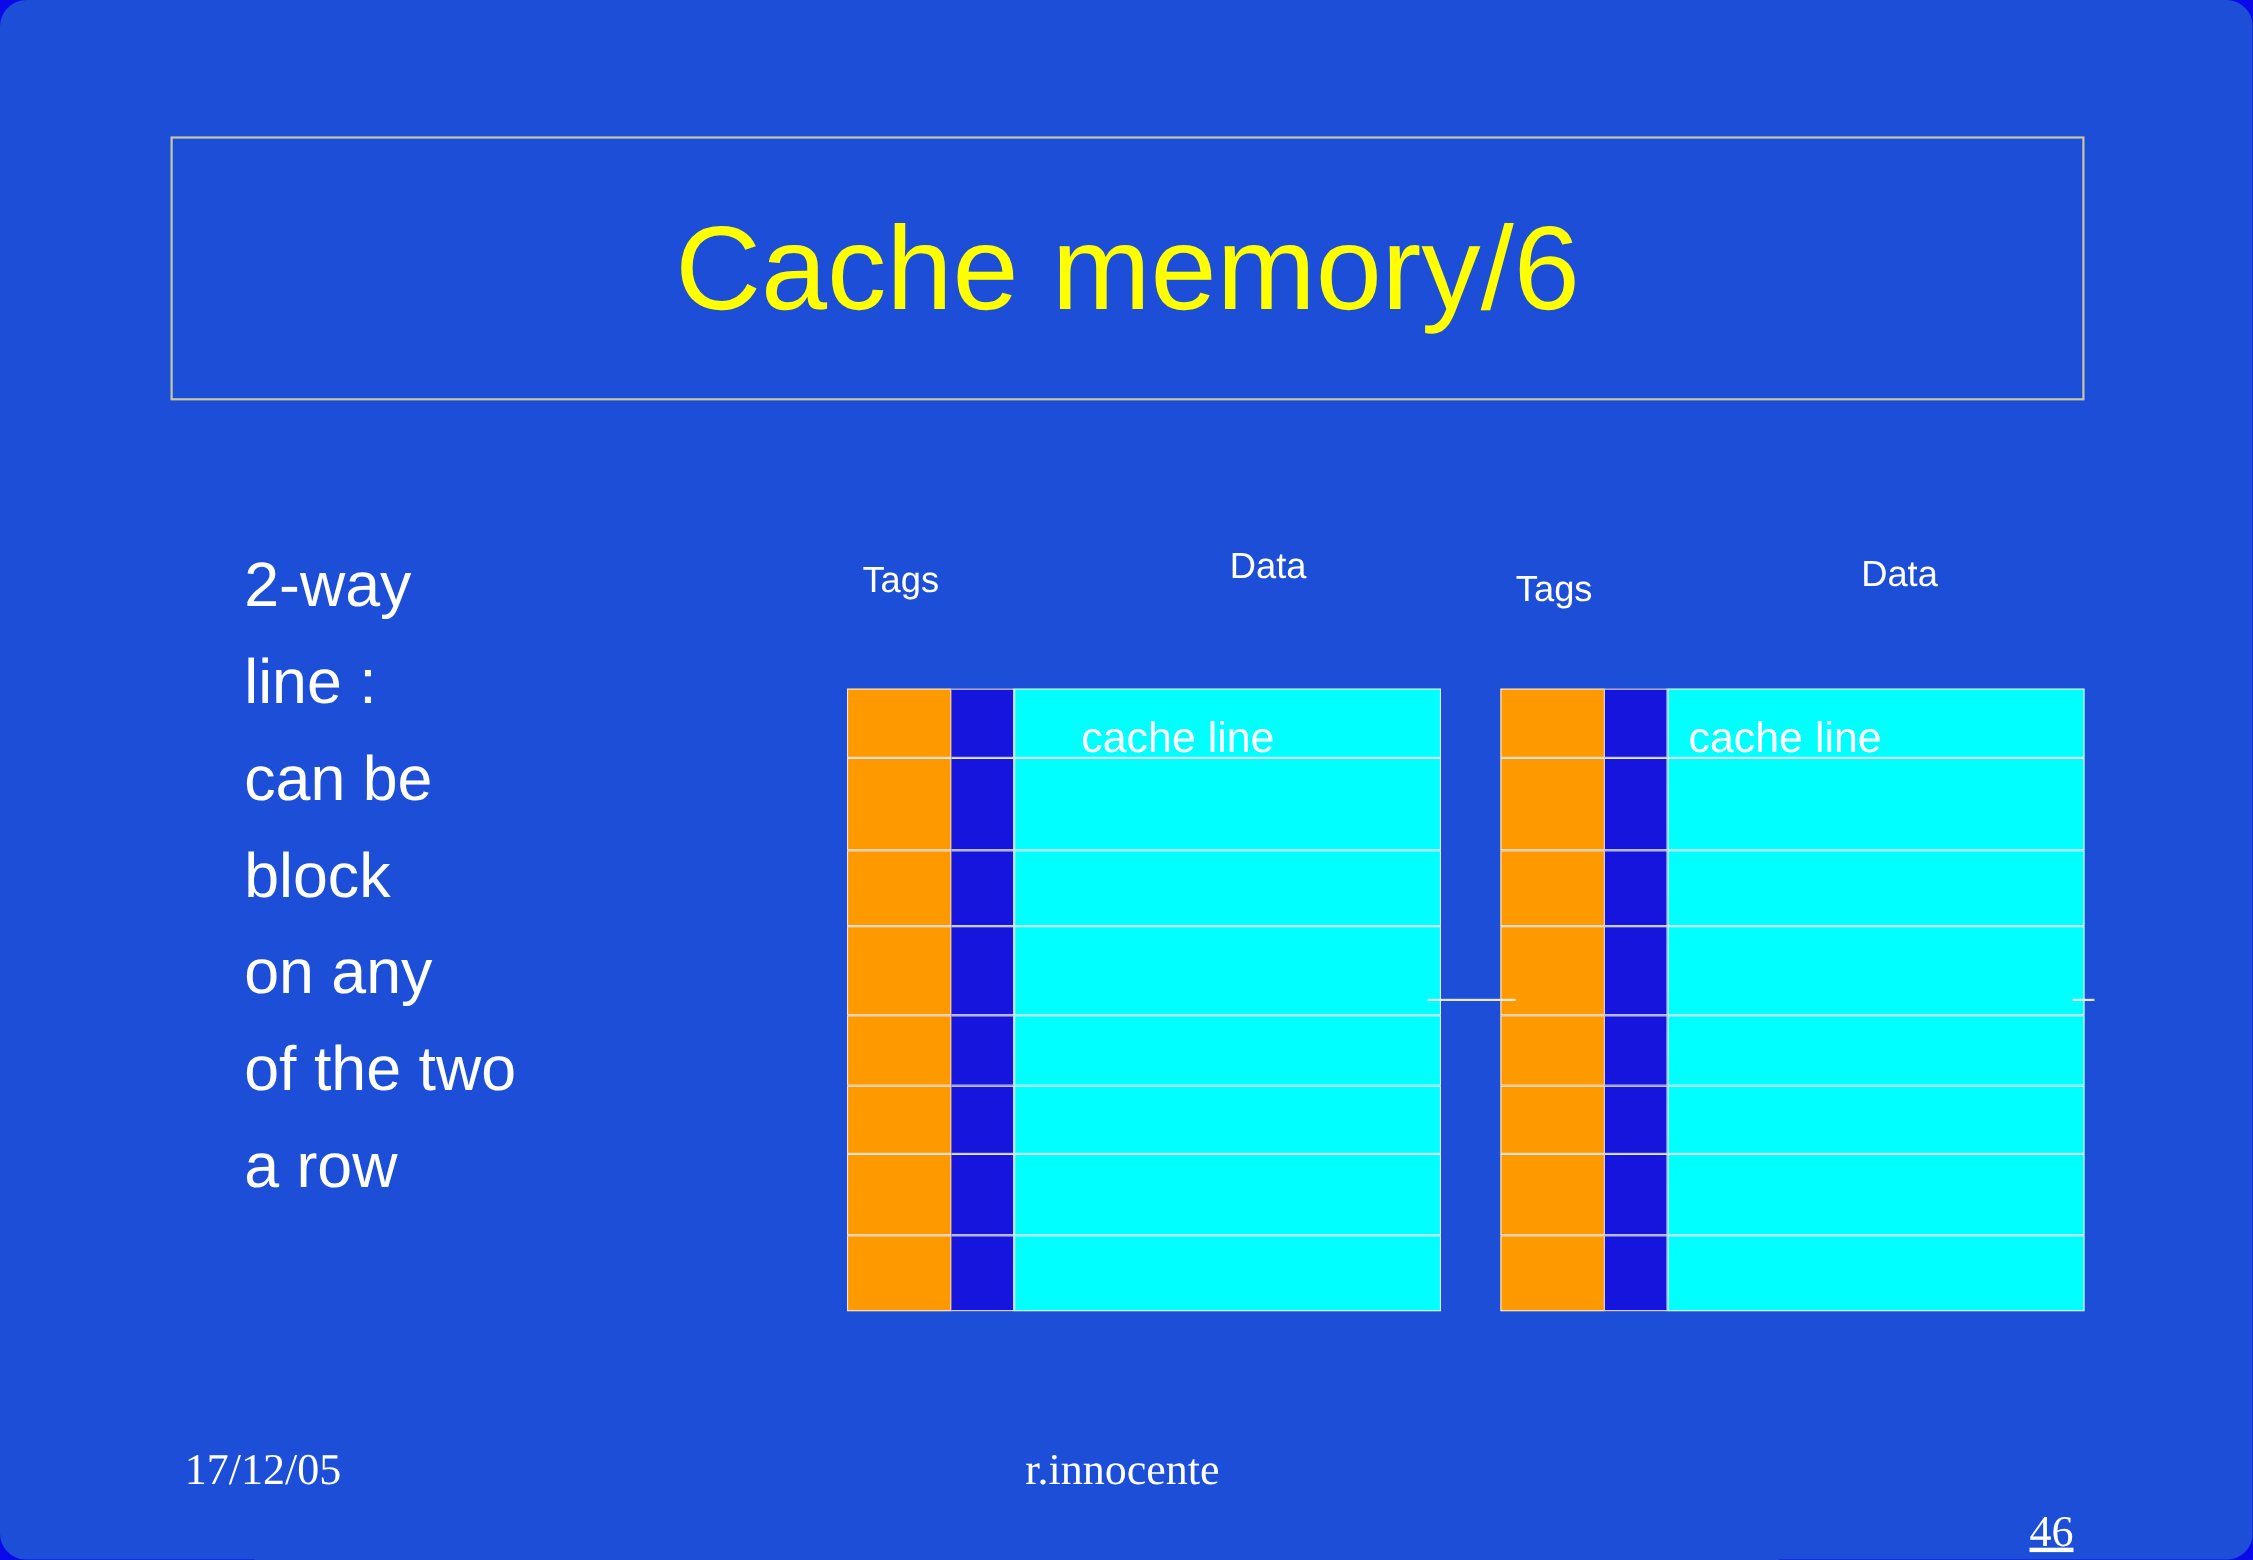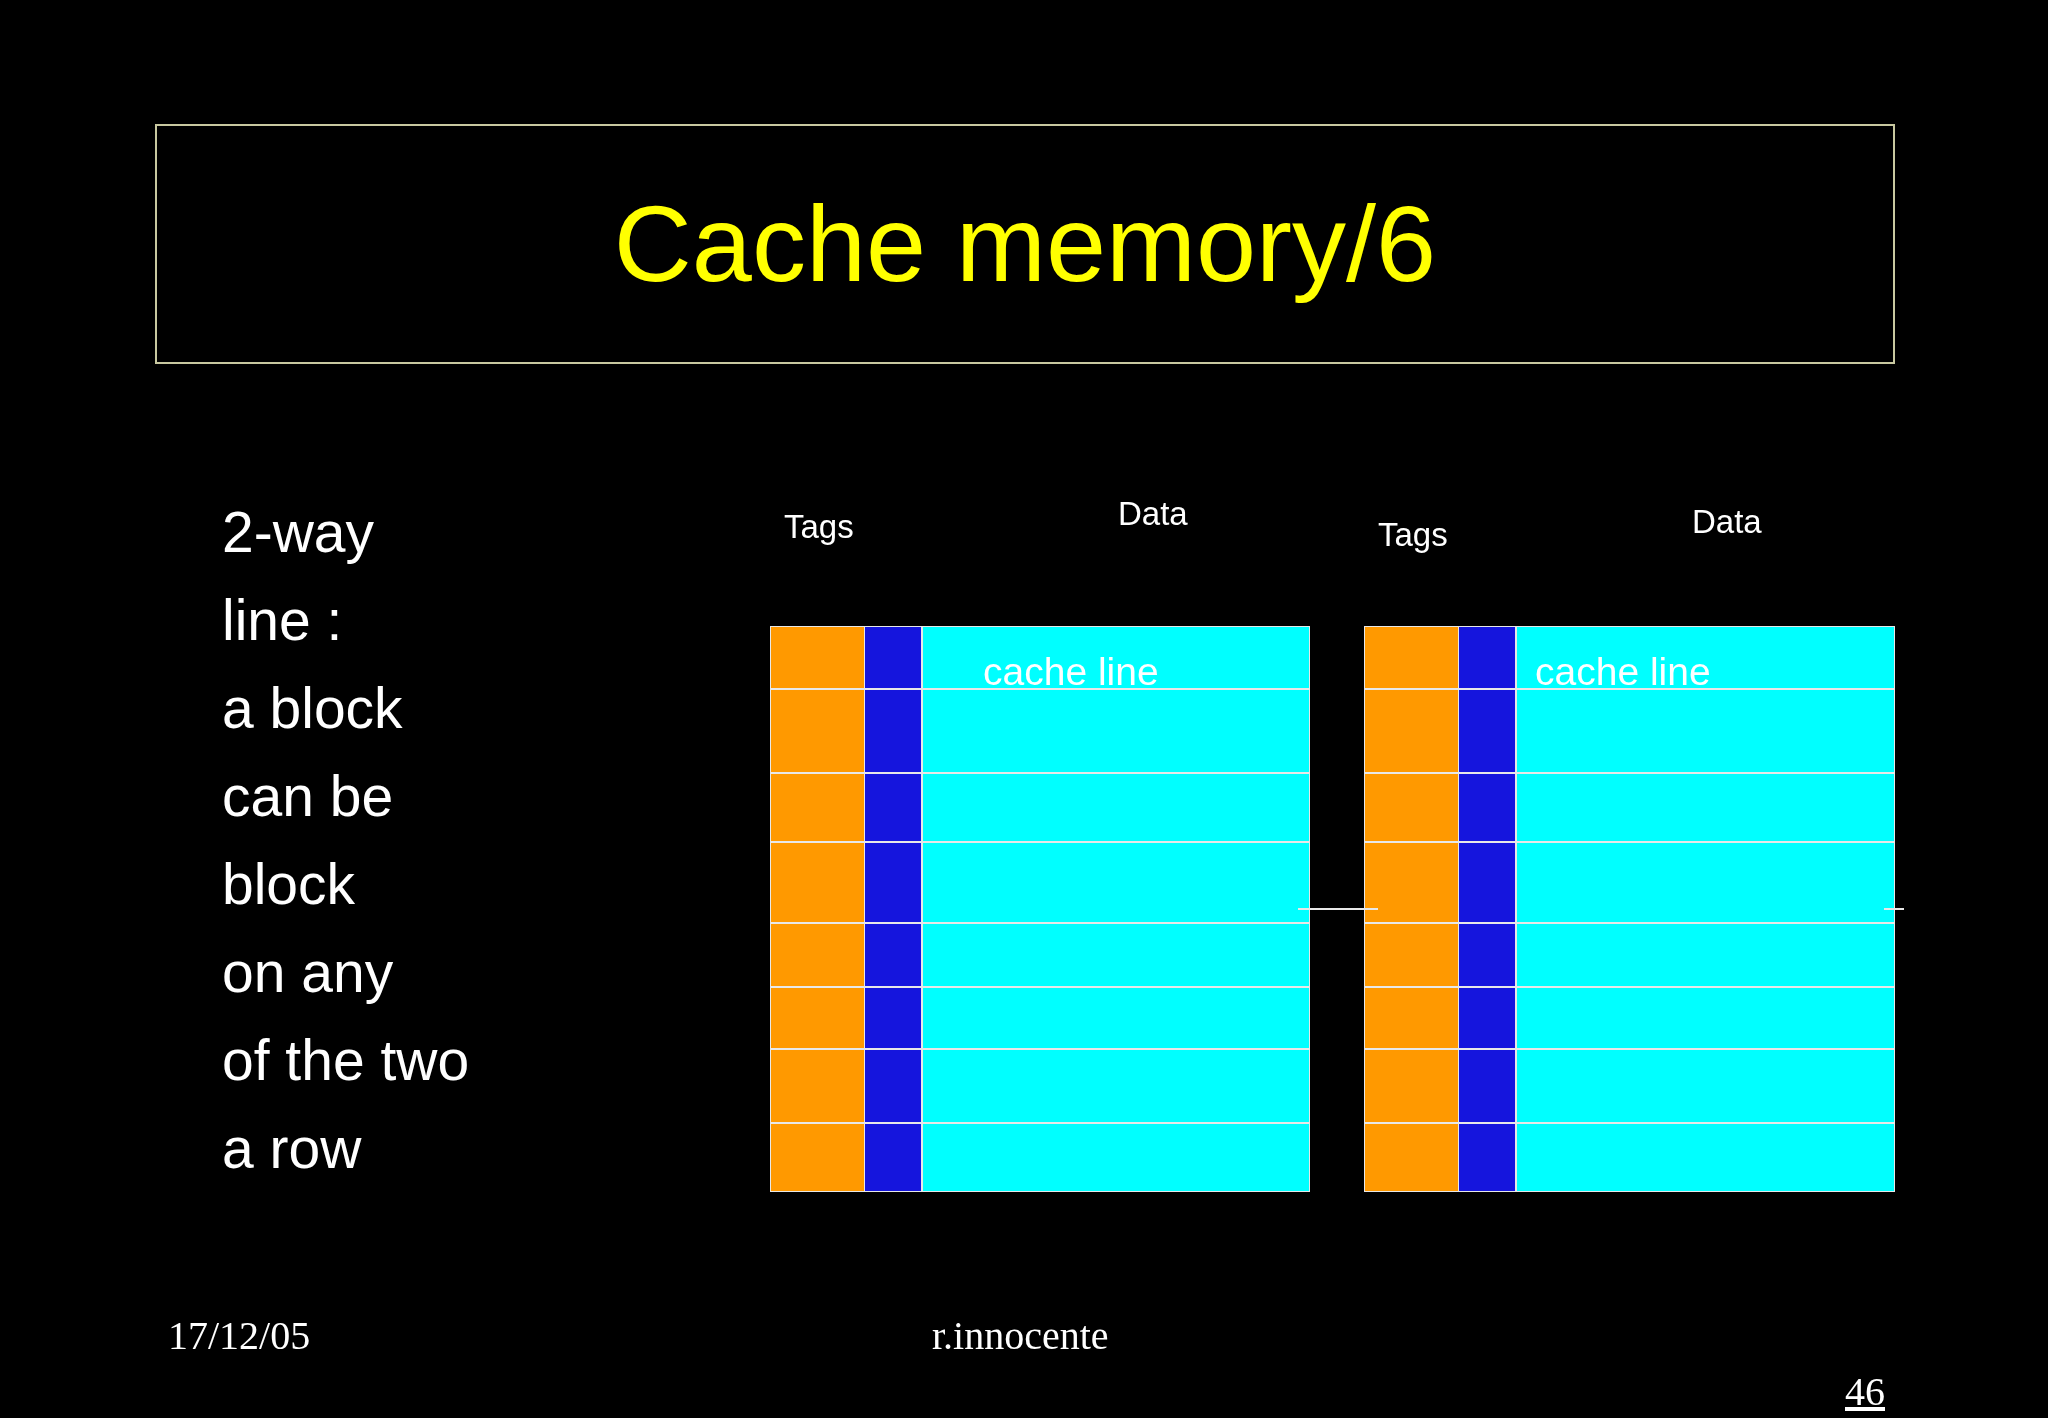--- a/index.html
+++ b/index.html
@@ -4,23 +4,24 @@
 <style>
   html, body {
     margin: 0;
     padding: 0;
     background: #0a0ae8;
   }
   #slide {
     position: relative;
     width: 2048px;
     height: 1418px;
-    background: #000000;
+    background: #1d4ed8;
     overflow: hidden;
     font-family: "Liberation Sans", sans-serif;
+    border-radius: 24px;
   }
 
   
   #title-box {
     position: absolute;
     left: 155px;
     top: 124px;
     width: 1740px;
     height: 240px;
     border: 2px solid #c8c8a0;
@@ -134,21 +135,20 @@
 <body>
 
 <div id="slide">
 
   <div id="title-box"></div>
   <div id="title-text">Cache memory/6</div>
 
   <div id="body-text">
     <div class="line">2-way</div>
     <div class="line">line :</div>
-    <div class="line">a block</div>
     <div class="line">can be</div>
     <div class="line">block</div>
     <div class="line">on any</div>
     <div class="line">of the two</div>
     <div class="line">a row</div>
   </div>
 
   <div class="col-header" style="left:784px; top:508px;">Tags</div>
   <div class="col-header" style="left:1118px; top:495px;">Data</div>
 

